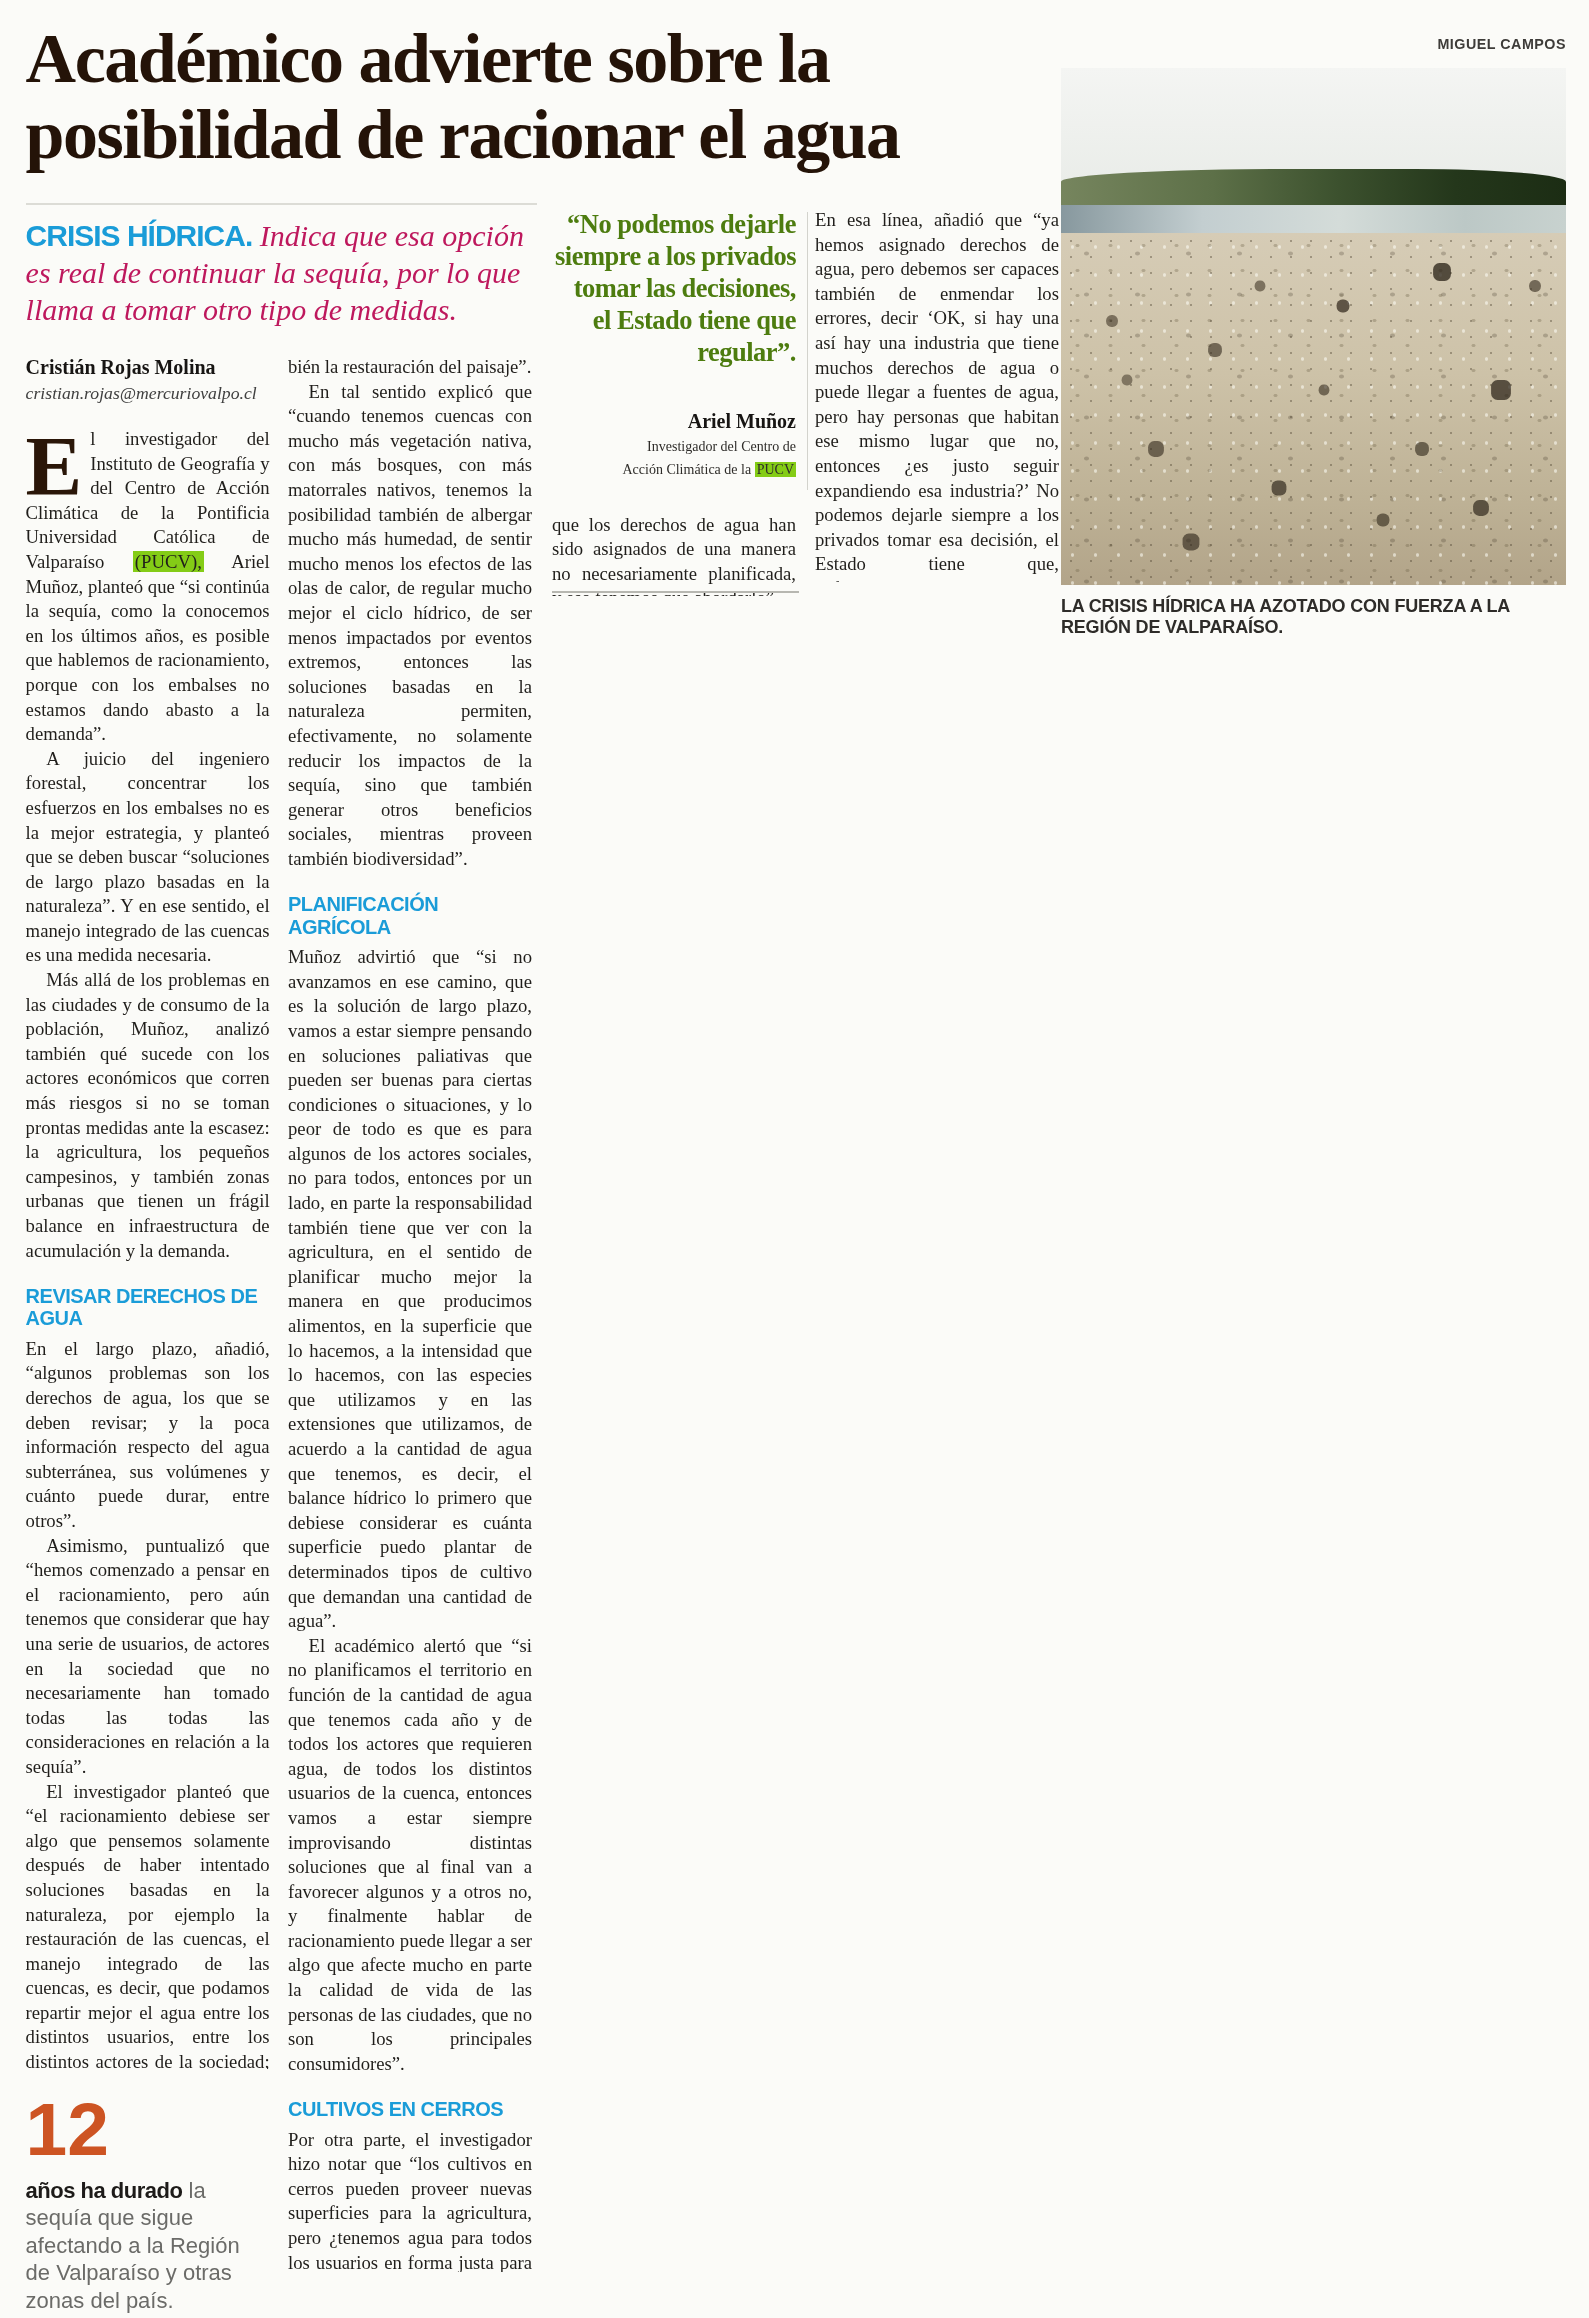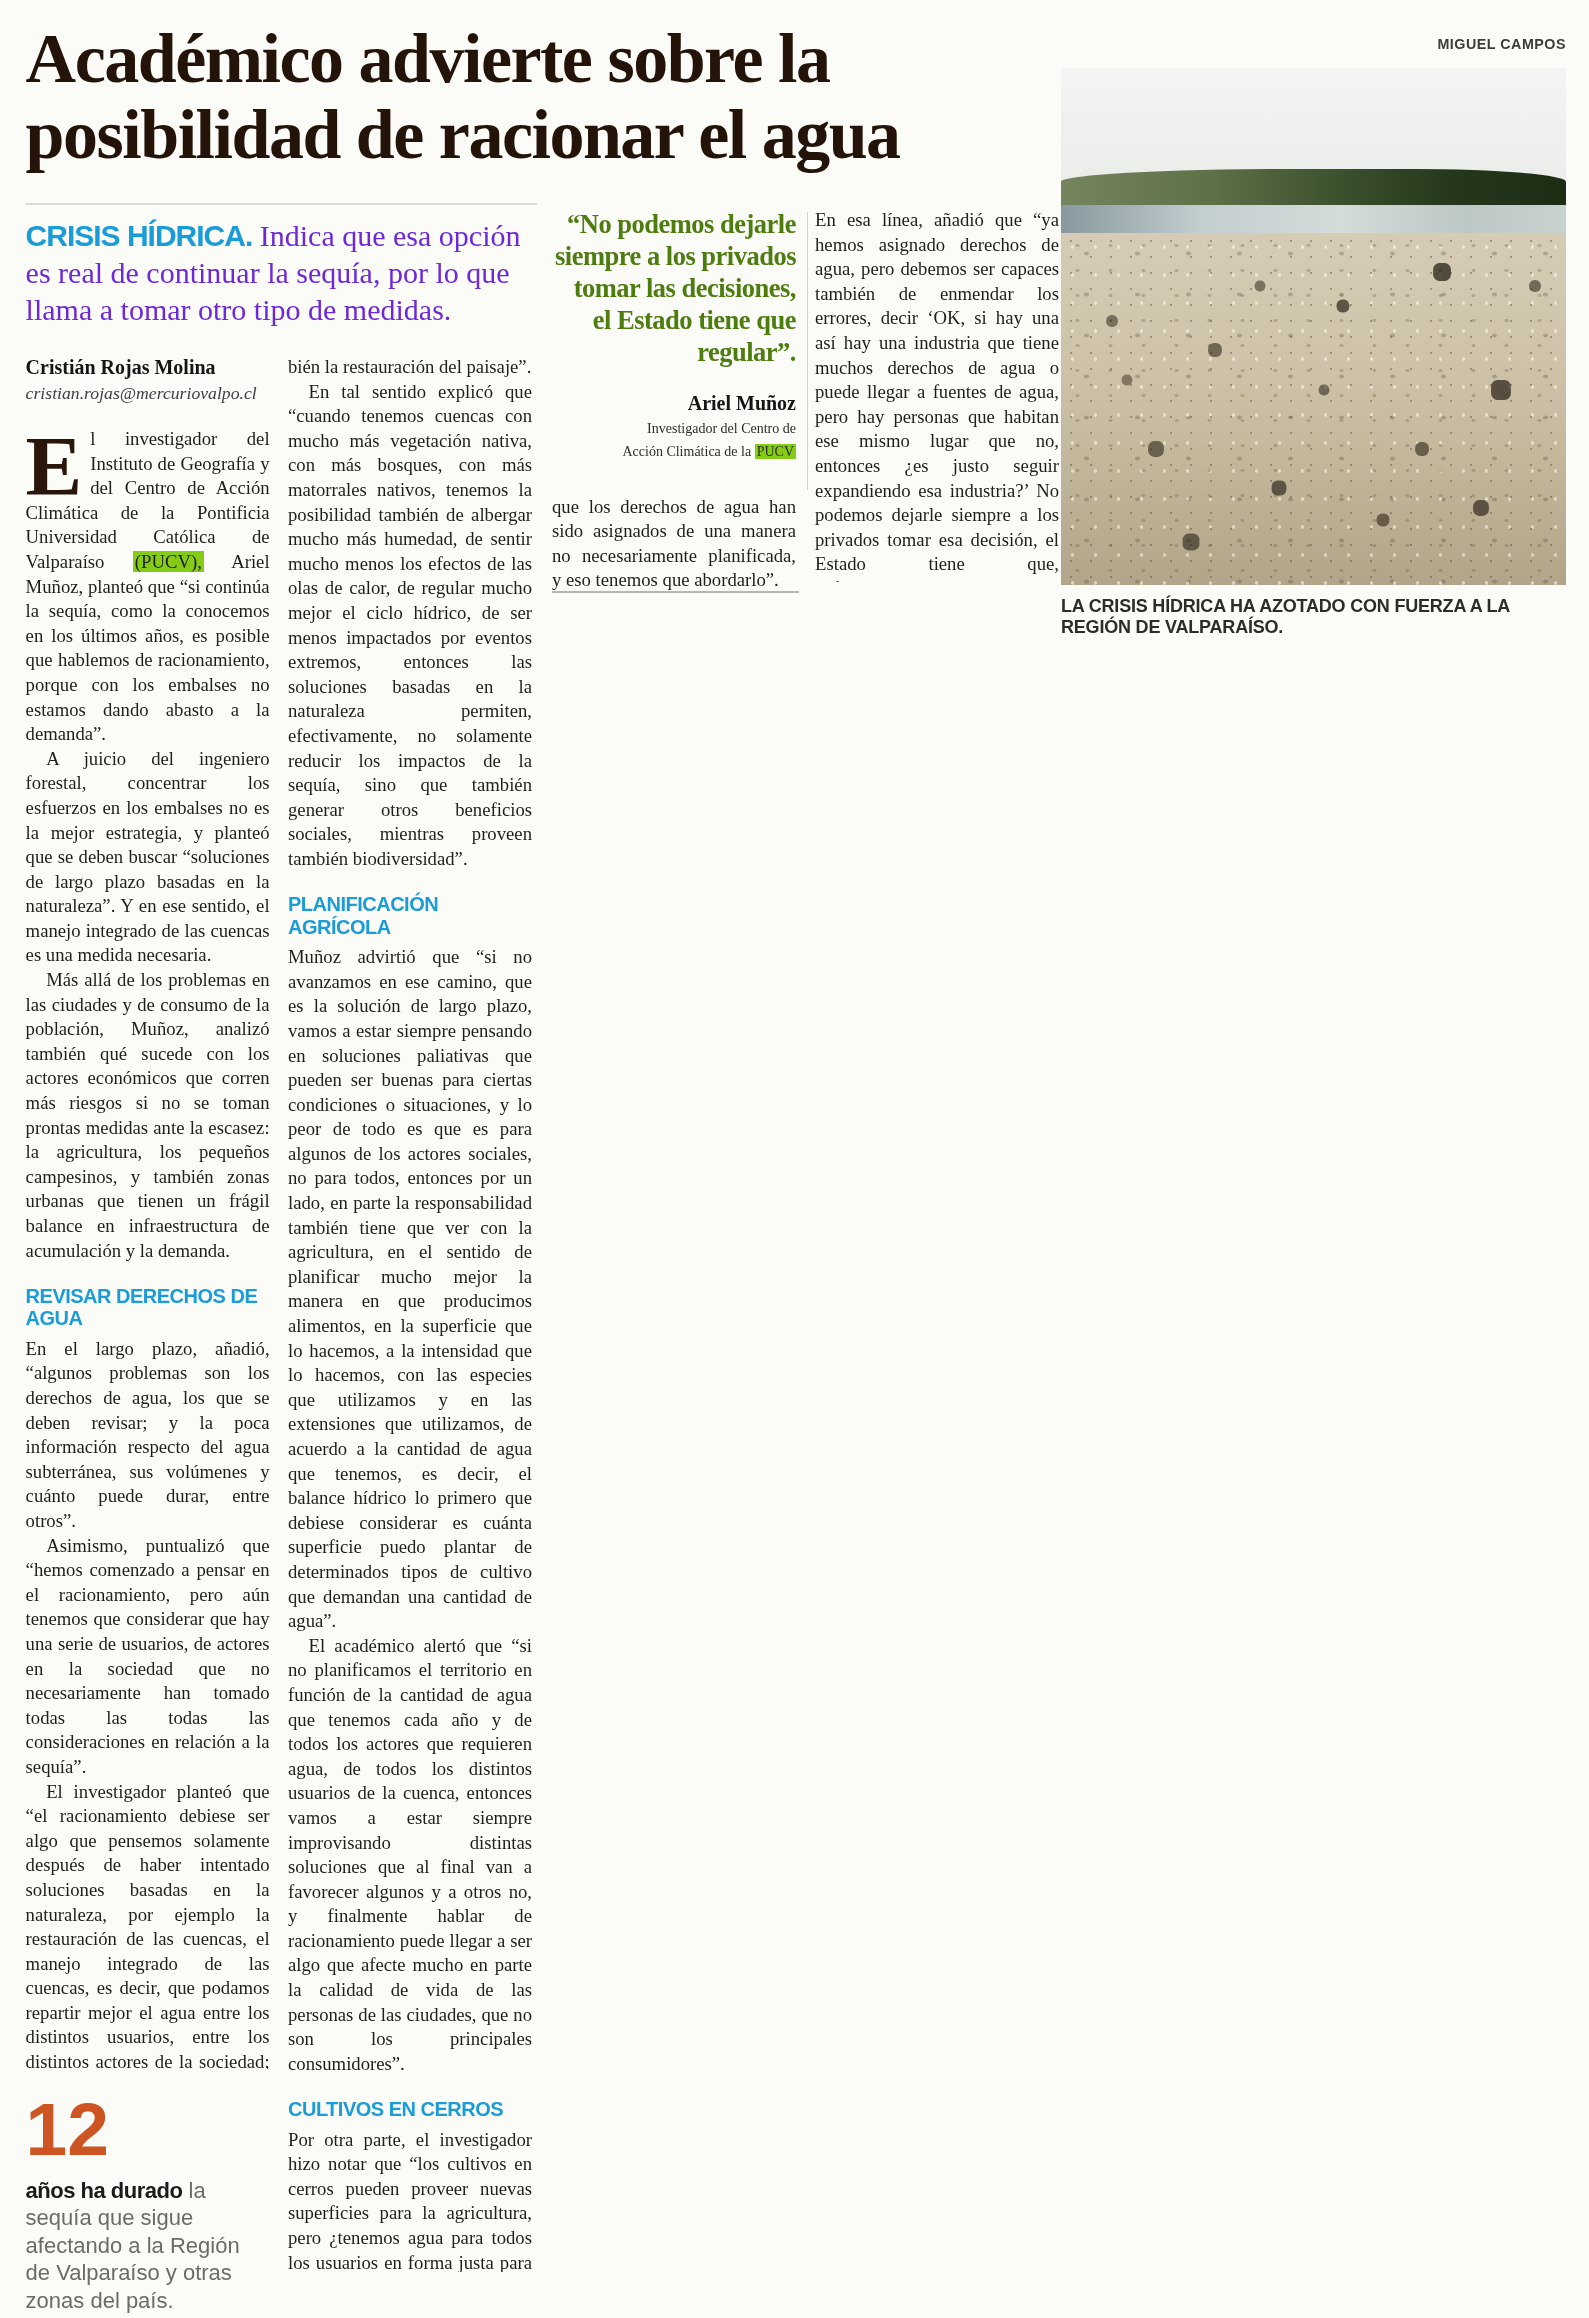--- a/index.html
+++ b/index.html
@@ -9,21 +9,21 @@
 
   
   #headline{left:25.6px;top:20.6px;width:1037px;color:#241308;
     font-weight:bold;font-size:70px;line-height:76px;letter-spacing:-1.5px;}
   #headline-rule{left:25.6px;top:203px;width:511px;height:1.5px;background:#dcdcd6;}
 
   
   #kicker{left:25.6px;top:217px;width:514px;font-size:30px;line-height:37px;}
   .kicker-label{font-family:"Liberation Sans", sans-serif;font-weight:bold;
     color:#1a9cd8;letter-spacing:-1px;}
-  .kicker-text{color:#6d28d9;}
+  .kicker-text{font-style:italic;color:#be185d;}
 
   
   #byline{left:25.6px;top:355px;width:246px;}
   .byline-name{font-weight:bold;font-size:20px;line-height:25.6px;color:#171513;}
   .byline-email{font-style:italic;font-size:17.7px;line-height:24.6px;color:#404040;}
 
   
   .col{position:absolute;width:244px;overflow:hidden;}
   #col1{left:25.6px;top:427px;height:1642px;}
   #col2{left:288px;top:355px;height:1917px;}
@@ -34,21 +34,21 @@
   .sec-head{font-family:"Liberation Sans", sans-serif;font-weight:bold;
     color:#1a9cd8;font-size:20px;line-height:22.6px;letter-spacing:-0.5px;
     margin:21.6px 0 6.9px 0;}
   .dropcap{float:left;font-weight:bold;font-size:85px;line-height:68px;
     color:#2a1608;margin:4.9px 7.9px 0 0;}
   .hl{background:#84cc16;padding:0 2px;}
 
   
   .pullquote{font-weight:bold;font-size:26.5px;line-height:32px;color:#4d7c0f;
     letter-spacing:-0.5px;text-align:right;}
-  .attrib{margin-top:22px;text-align:right;}
+  .attrib{margin-top:40px;text-align:right;}
   .attrib-name{font-weight:bold;font-size:20px;line-height:26.5px;color:#171513;}
   .attrib-role{font-size:14px;line-height:23.6px;color:#2e2c29;}
   #col3 .after-quote{margin-top:31px;}
   #col3-rule{left:552px;top:591px;width:247px;height:1.5px;background:#b7b7b1;}
   #col3-vrule{left:807px;top:212px;width:1px;height:278px;background:#d3d3cd;}
 
   .endmark{float:right;font-family:"DejaVu Sans", sans-serif;font-size:19.7px;
     color:#2b2926;line-height:24.6px;}
 
   

